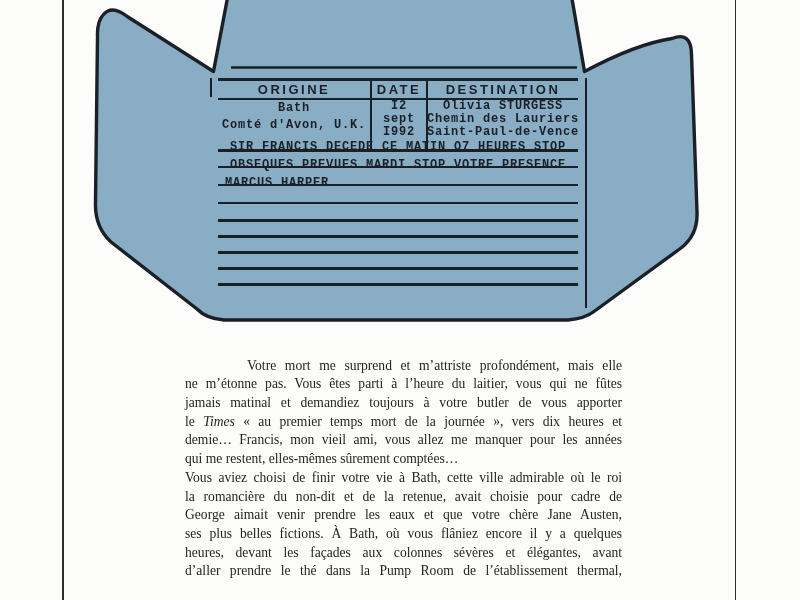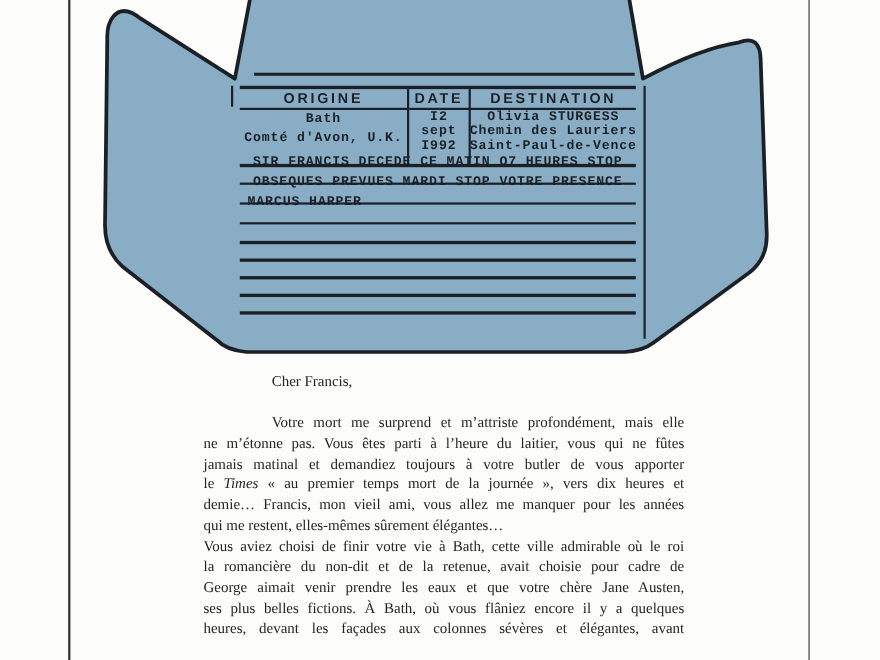--- a/index.html
+++ b/index.html
@@ -129,26 +129,26 @@
 
     <div class="blank-rule" style="top:219.3px"></div>
     <div class="blank-rule" style="top:235.3px"></div>
     <div class="blank-rule" style="top:251.3px"></div>
     <div class="blank-rule" style="top:267.3px"></div>
     <div class="blank-rule" style="top:283.3px"></div>
   </div>
 </div>
 
 <div class="letter">
-  <div class="l salut">Cher Francis,</div>
   <div class="l"></div>
   <div class="l indent"><span>Votre mort me surprend et m’attriste profondément, mais elle</span></div>
   <div class="l"><span>ne m’étonne pas. Vous êtes parti à l’heure du laitier, vous qui ne fûtes</span></div>
   <div class="l"><span>jamais matinal et demandiez toujours à votre butler de vous apporter</span></div>
   <div class="l"><span>le </span><i>Times</i><span> « au premier temps mort de la journée », vers dix heures et</span></div>
   <div class="l"><span>demie… Francis, mon vieil ami, vous allez me manquer pour les années</span></div>
-  <div class="l nolast"><span>qui me restent, elles-mêmes sûrement élégantes…</span></div>
+  <div class="l nolast"><span>qui me restent, elles-mêmes sûrement comptées…</span></div>
   <div class="l"><span>Vous aviez choisi de finir votre vie à Bath, cette ville admirable où le roi</span></div>
   <div class="l"><span>la romancière du non-dit et de la retenue, avait choisie pour cadre de</span></div>
   <div class="l"><span>George aimait venir prendre les eaux et que votre chère Jane Austen,</span></div>
   <div class="l"><span>ses plus belles fictions. À Bath, où vous flâniez encore il y a quelques</span></div>
   <div class="l"><span>heures, devant les façades aux colonnes sévères et élégantes, avant</span></div>
+  <div class="l"><span>d’aller prendre le thé dans la Pump Room de l’établissement thermal,</span></div>
 </div>
 
 </body></html>

